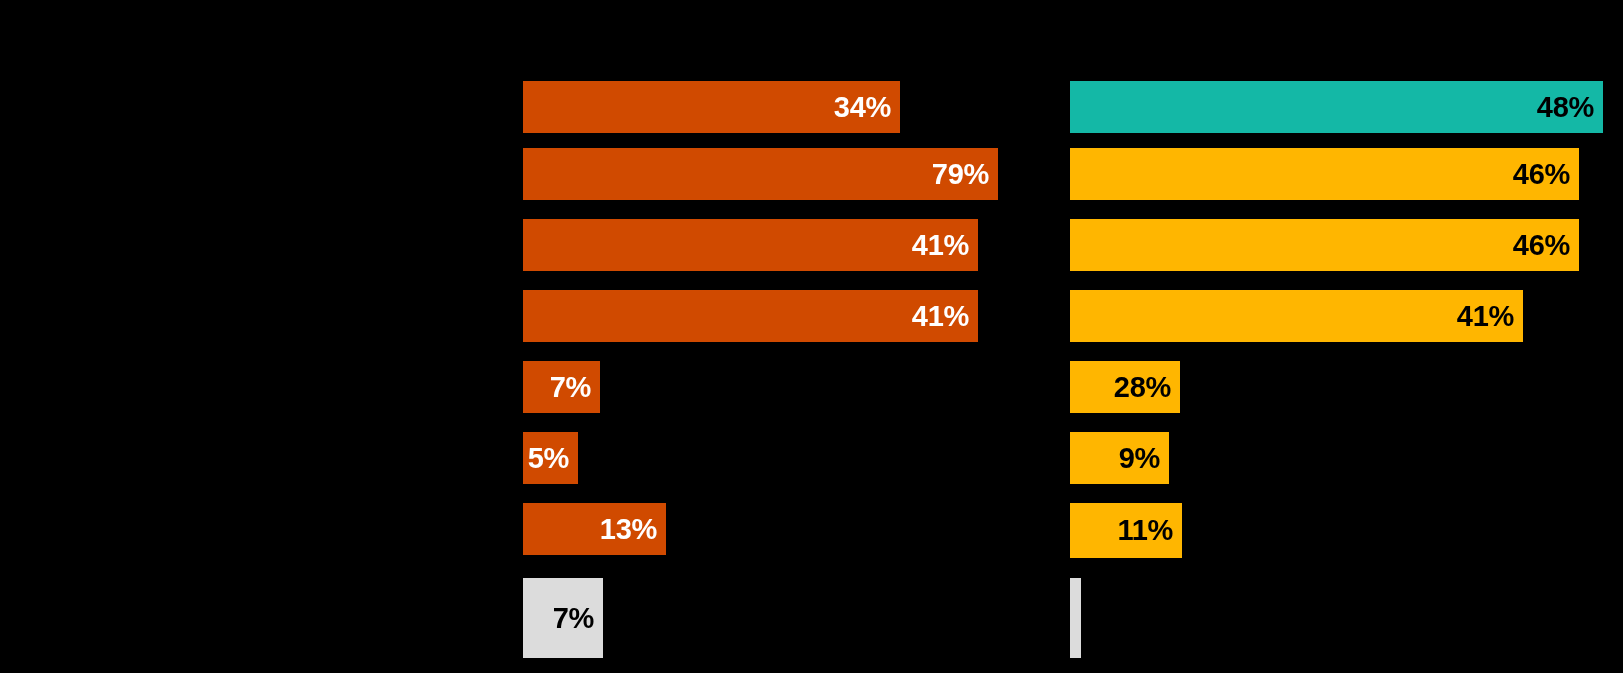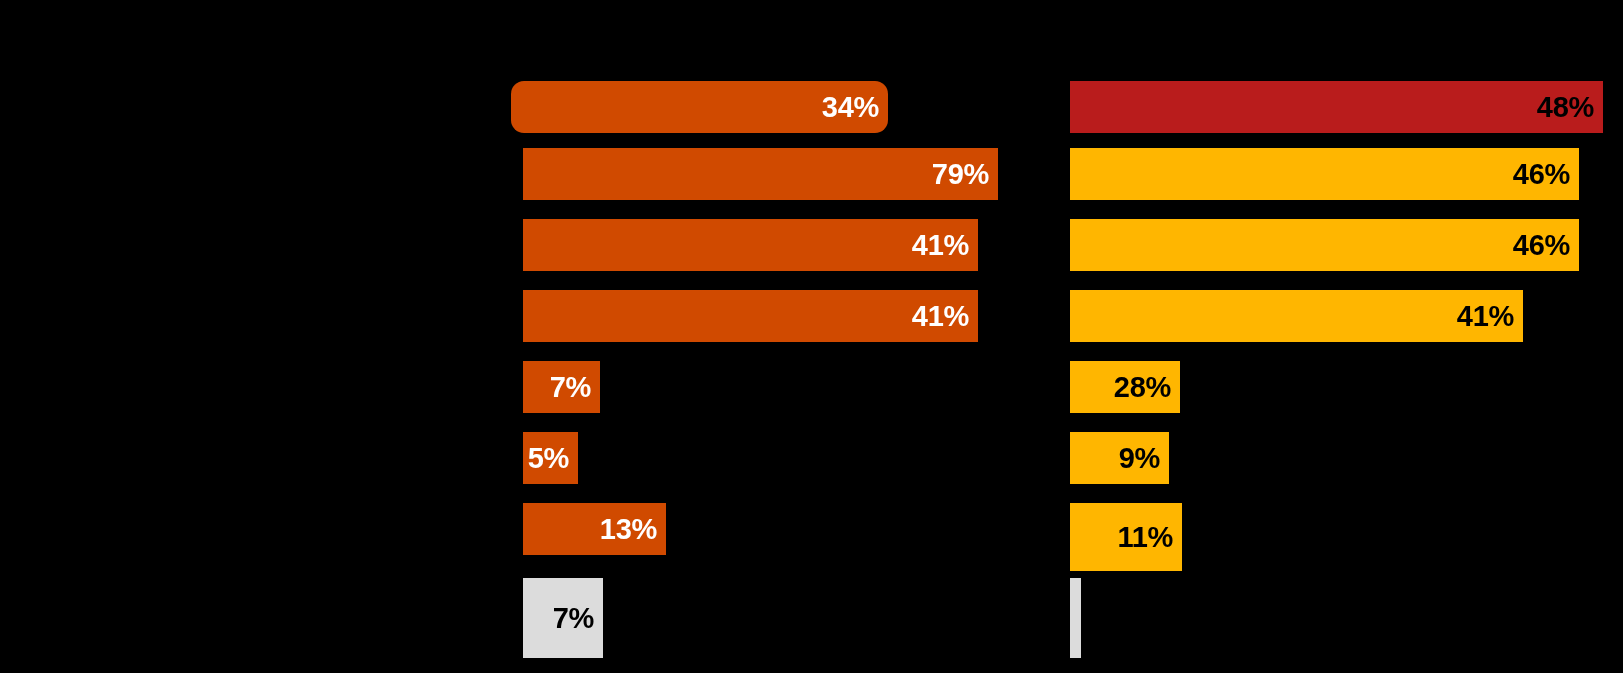--- a/index.html
+++ b/index.html
@@ -66,24 +66,24 @@
     text-align: right;
   }
 </style>
 </head>
 <body>
 
 <div id="chart-canvas">
   <div id="bars-layer">
       <div class="bar-row" style="top: 81px; height: 52px;">
         <div class="cat-label"></div>
-        <div class="bar bar-left" style="left: 511px; width: 377px; height: 52px; background: rgb(208, 74, 0); border-radius: 13px;">
+        <div class="bar bar-left" style="left: 523px; width: 377px; height: 52px; background: rgb(208, 74, 0);">
           <span class="bar-label label-on-dark" style="color: rgb(255, 255, 255);">34%</span>
         </div>
-        <div class="bar bar-right" style="left: 1070px; width: 533px; height: 52px; background: #b91c1c;">
+        <div class="bar bar-right" style="left: 1070px; width: 533px; height: 52px; background: #14b8a6;">
           <span class="bar-label label-on-light" style="color: rgb(0, 0, 0);">48%</span>
         </div>
       </div>
       <div class="bar-row" style="top: 148px; height: 52px;">
         <div class="cat-label"></div>
         <div class="bar bar-left" style="left: 523px; width: 475px; height: 52px; background: rgb(208, 74, 0);">
           <span class="bar-label label-on-dark" style="color: rgb(255, 255, 255);">79%</span>
         </div>
         <div class="bar bar-right" style="left: 1070px; width: 509px; height: 52px; background: rgb(255, 182, 0);">
           <span class="bar-label label-on-light" style="color: rgb(0, 0, 0);">46%</span>
@@ -123,21 +123,21 @@
         </div>
         <div class="bar bar-right" style="left: 1070px; width: 99px; height: 52px; background: rgb(255, 182, 0);">
           <span class="bar-label label-on-light" style="color: rgb(0, 0, 0);">9%</span>
         </div>
       </div>
       <div class="bar-row" style="top: 503px; height: 52px;">
         <div class="cat-label"></div>
         <div class="bar bar-left" style="left: 523px; width: 143px; height: 52px; background: rgb(208, 74, 0);">
           <span class="bar-label label-on-dark" style="color: #ffffff;">13%</span>
         </div>
-        <div class="bar bar-right" style="left: 1070px; width: 112px; height: 68px; background: rgb(255, 182, 0);">
+        <div class="bar bar-right" style="left: 1070px; width: 112px; height: 55px; background: rgb(255, 182, 0);">
           <span class="bar-label label-on-light" style="color: rgb(0, 0, 0);">11%</span>
         </div>
       </div>
       <div class="bar-row" style="top: 578px; height: 80px;">
         <div class="cat-label"></div>
         <div class="bar bar-left" style="left: 523px; width: 80px; height: 80px; background: rgb(220, 220, 220);">
           <span class="bar-label label-on-light" style="color: rgb(0, 0, 0);">7%</span>
         </div>
         <div class="bar bar-right" style="left: 1070px; width: 11px; height: 80px; background: rgb(220, 220, 220);">
           <span class="bar-label label-on-light" style="color: rgb(0, 0, 0);"></span>

